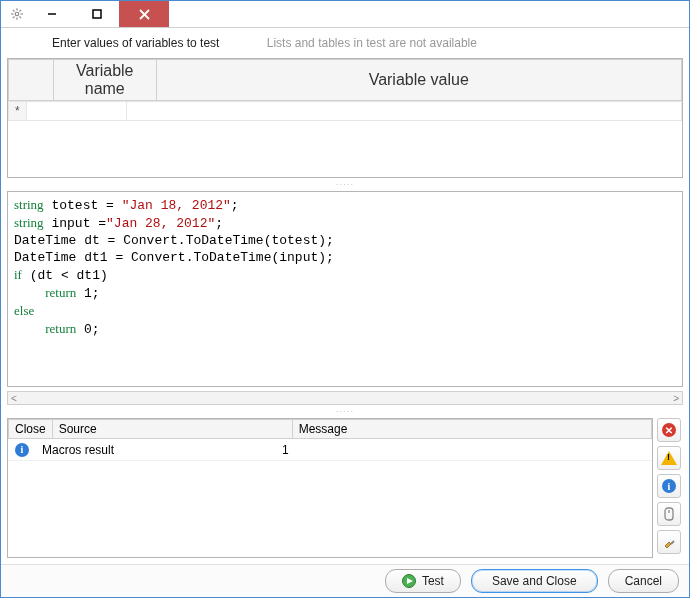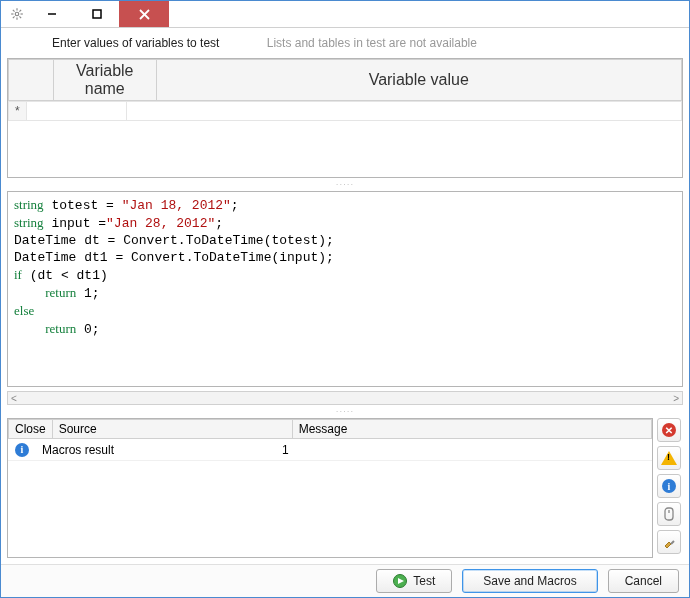--- a/index.html
+++ b/index.html
@@ -30,21 +30,21 @@
   .bottom { display: flex; gap: 4px; height: 140px; }
   .msggrid { flex: 1; border: 1px solid #b5b5b5; background: #fff; display:flex; flex-direction:column;}
   .msggrid-body{flex:1; overflow:auto;}
   .msggrid table { width: 100%; border-collapse: collapse; }
   .msggrid th { background: #f5f5f5; border: 1px solid #d0d0d0; text-align: left; padding: 2px 6px; font-weight: normal; font-size:12px;}
   .msggrid td { border-bottom: 1px solid #f0f0f0; padding: 3px 6px; vertical-align: middle; }
   .iconcell { width: 28px; text-align: center; }
   .sidebtns { width: 26px; display: flex; flex-direction: column; gap: 4px; }
   .sidebtn { width: 24px; height: 24px; border: 1px solid #c8c8c8; border-radius: 3px; background: linear-gradient(#fff,#f0f0f0); display: flex; align-items: center; justify-content: center; cursor: pointer; }
   .footer { height: 36px; display: flex; align-items: center; justify-content: flex-end; gap: 10px; padding: 0 10px; border-top: 1px solid #e0e0e0; background:#fbfbfb;}
-  .btn { height: 24px; border: 1px solid #acacac; background: linear-gradient(#fff,#eee); border-radius: 3px; padding: 0 16px; display: flex; align-items: center; gap: 6px; cursor: pointer; font-size: 12px; color:#222;}
+  .btn { height: 24px; border: 1px solid #acacac; background: linear-gradient(#fff,#eee); border-radius: 11px; padding: 0 16px; display: flex; align-items: center; gap: 6px; cursor: pointer; font-size: 12px; color:#222;}
   .btn.primary { border-color: #3e94e8; box-shadow: 0 0 0 1px rgba(62,148,232,.3) inset; padding:0 20px;}
   .info-circle{width:14px;height:14px;border-radius:50%;background:#2e7cd6;color:#fff;display:inline-flex;align-items:center;justify-content:center;font-weight:bold;font-size:10px;font-family:Georgia,serif;}
   .err-circle{width:14px;height:14px;border-radius:50%;background:#d43a2f;color:#fff;display:inline-flex;align-items:center;justify-content:center;font-weight:bold;font-size:10px;}
   .warn-tri{width:0;height:0;border-left:8px solid transparent;border-right:8px solid transparent;border-bottom:14px solid #f4b400;position:relative;}
   .warn-tri::after{content:"!";position:absolute;left:-2px;top:1px;font-size:9px;color:#000;font-weight:bold;}
   .gear{width:14px;height:14px;color:#888;}
   svg{display:block;}
 </style>
 </head>
 <body>
@@ -184,19 +184,19 @@
 
   <div class="footer">
     <div class="btn">
       <svg width="14" height="14">
           <circle cx="7" cy="7" r="6.5" fill="#4caf50" stroke="#2e7d32"></circle>
           <polygon points="5,4 11,7 5,10" fill="#fff"></polygon>
         </svg>
       <span>Test</span>
     </div>
     <div class="btn primary">
-      <span>Save and Macros</span>
+      <span>Save and Close</span>
     </div>
     <div class="btn">
       <span>Cancel</span>
     </div>
   </div>
 </div>
 
 </body></html>

